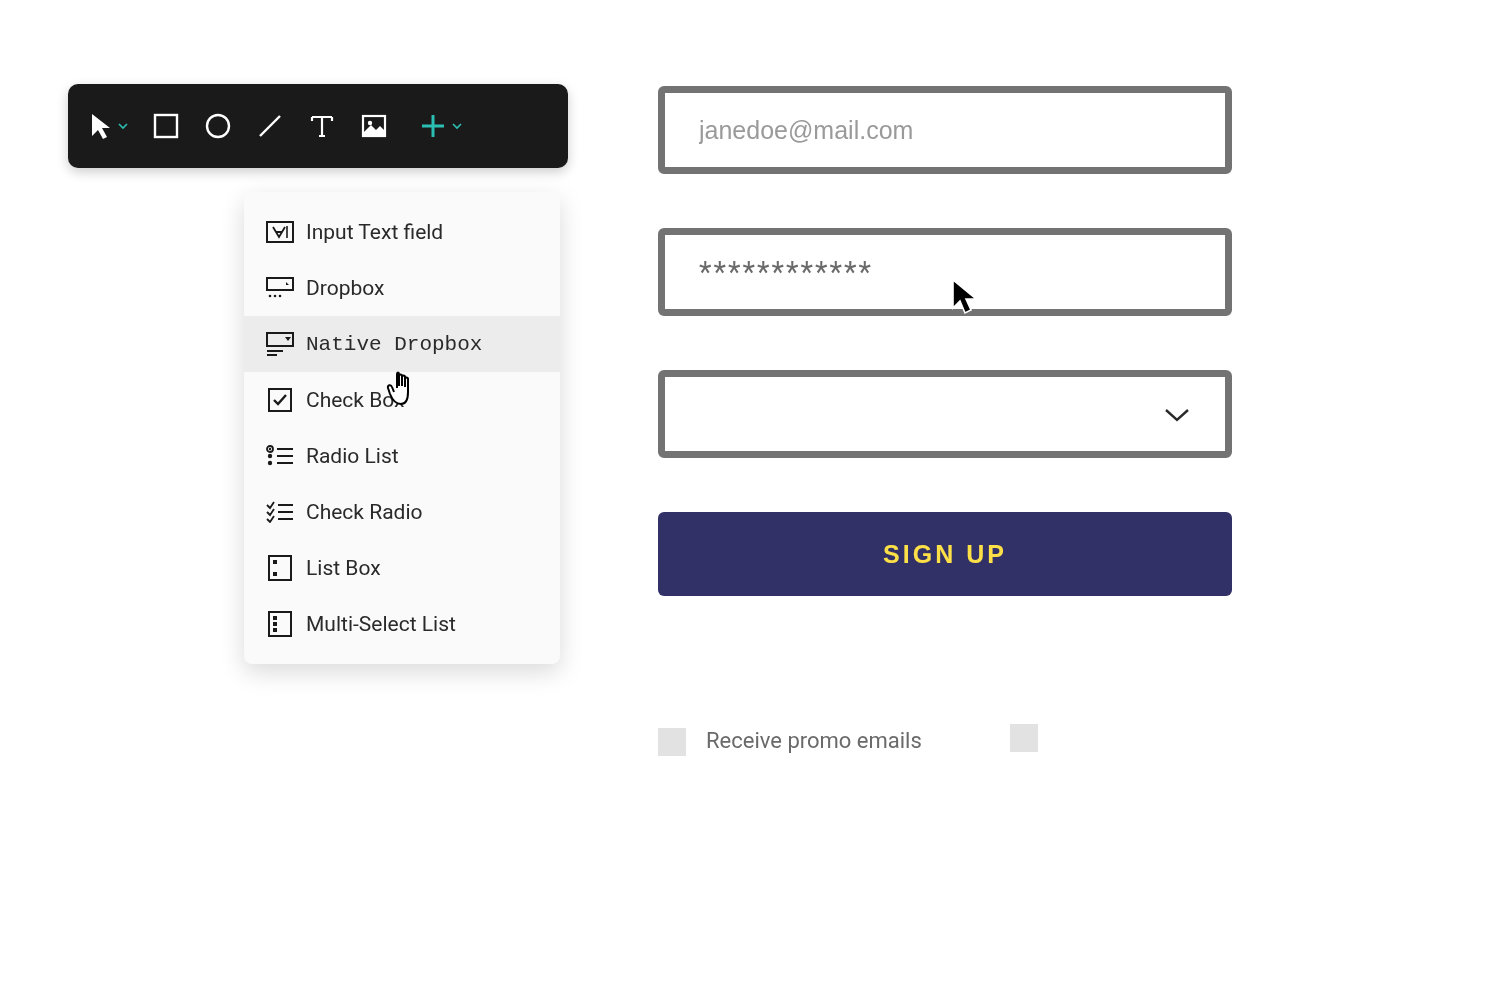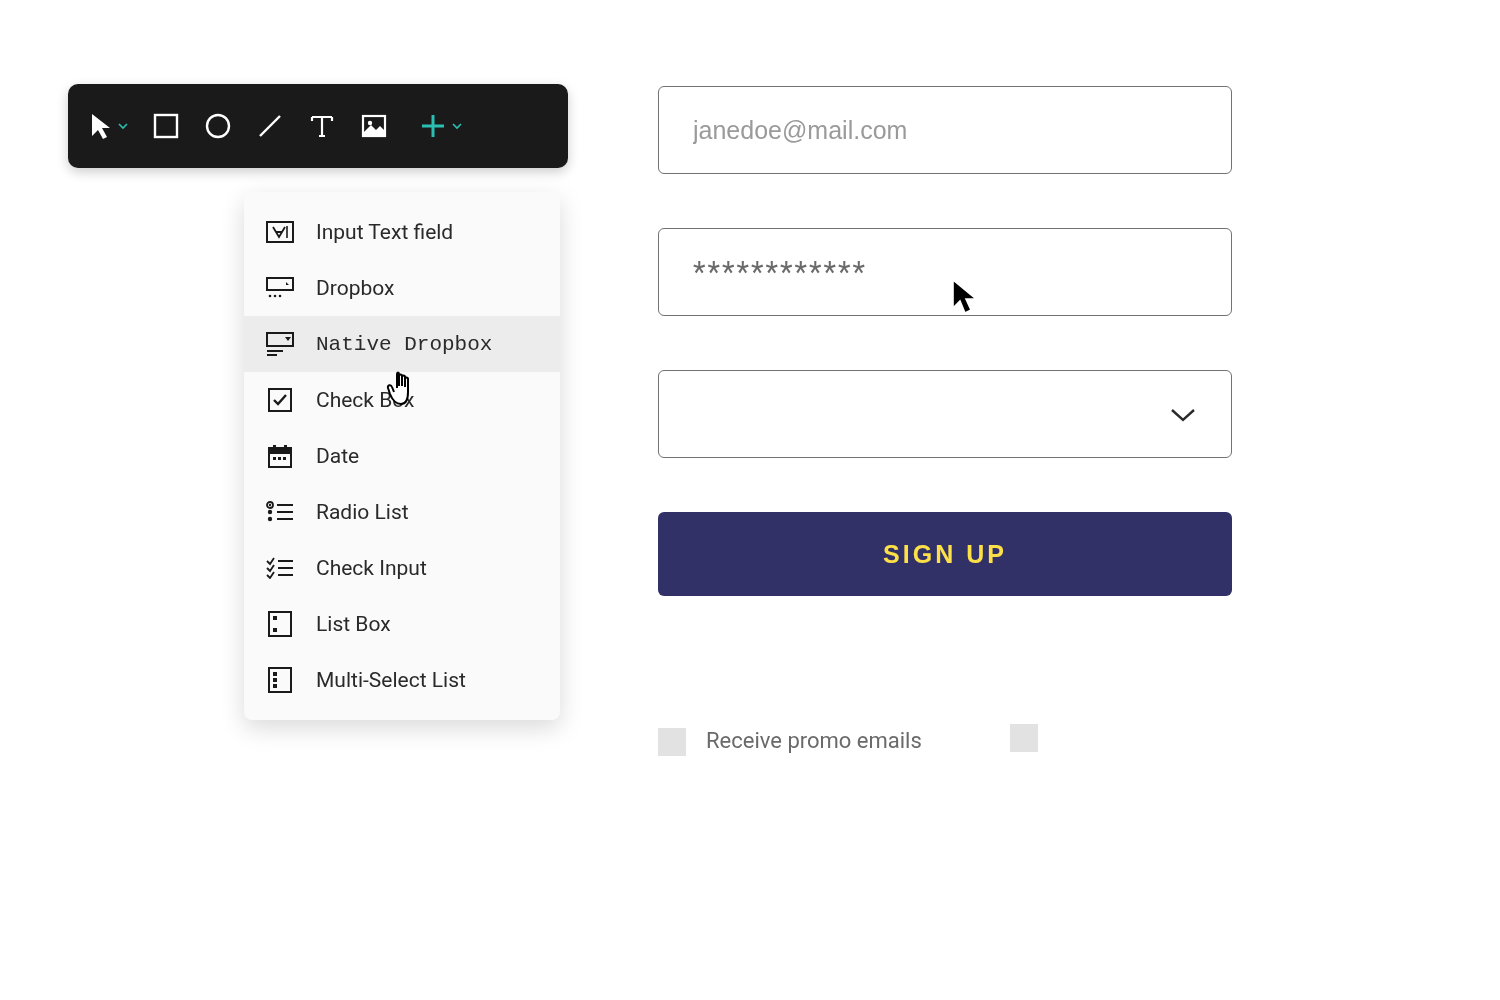--- a/index.html
+++ b/index.html
@@ -49,21 +49,21 @@
     width: 316px;
     background: #fafafa;
     border-radius: 8px;
     box-shadow: 0 8px 24px rgba(0,0,0,0.15);
     padding: 12px 0;
   }
   .dropdown-item {
     display: flex;
     align-items: center;
     padding: 14px 22px;
-    gap: 22px;
+    gap: 12px;
     cursor: pointer;
     color: #2a2a2a;
     font-size: 21px;
   }
   .dropdown-item.hovered {
     background: #ececec;
     font-family: Liberation Mono, monospace;
   }
   .dropdown-icon {
     width: 28px;
@@ -78,21 +78,21 @@
   
   .form-area {
     position: absolute;
     left: 658px;
     top: 86px;
     width: 574px;
   }
   .form-input {
     width: 100%;
     height: 88px;
-    border: 1px solid #737373;
+    border: 7px solid #737373;
     border-radius: 6px;
     padding: 0 34px;
     font-size: 25px;
     color: #6a6a6a;
     background: #fff;
     outline: none;
     display: flex;
     align-items: center;
     margin-bottom: 54px;
     position: relative;
@@ -252,34 +252,20 @@
     <span class="dropdown-icon">
       <svg width="24" height="24" viewBox="0 0 24 24">
           <rect x="1" y="1" width="22" height="22" fill="none" stroke="#1a1a1a" stroke-width="2"></rect>
           <path d="M6 12 L10 16 L18 7" stroke="#1a1a1a" stroke-width="2.4" fill="none"></path>
         </svg>
     </span>
     <span>Check Box</span>
   </div>
   <div class="dropdown-item">
     <span class="dropdown-icon">
-      <svg width="26" height="26" viewBox="0 0 26 26">
-          <rect x="2" y="5" width="22" height="19" fill="none" stroke="#1a1a1a" stroke-width="2"></rect>
-          <rect x="2" y="5" width="22" height="6" fill="#1a1a1a"></rect>
-          <rect x="6" y="2" width="3" height="5" fill="#1a1a1a"></rect>
-          <rect x="17" y="2" width="3" height="5" fill="#1a1a1a"></rect>
-          <rect x="6" y="14" width="3" height="3" fill="#1a1a1a"></rect>
-          <rect x="11" y="14" width="3" height="3" fill="#1a1a1a"></rect>
-          <rect x="16" y="14" width="3" height="3" fill="#1a1a1a"></rect>
-        </svg>
-    </span>
-    <span>Date</span>
-  </div>
-  <div class="dropdown-item">
-    <span class="dropdown-icon">
       <svg width="28" height="22" viewBox="0 0 28 22">
           <circle cx="4" cy="4" r="3" fill="none" stroke="#1a1a1a" stroke-width="1.8"></circle>
           <circle cx="4" cy="4" r="1.2" fill="#1a1a1a"></circle>
           <line x1="11" y1="4" x2="27" y2="4" stroke="#1a1a1a" stroke-width="2"></line>
           <circle cx="4" cy="11" r="2.2" fill="#1a1a1a"></circle>
           <line x1="11" y1="11" x2="27" y2="11" stroke="#1a1a1a" stroke-width="2"></line>
           <circle cx="4" cy="18" r="2.2" fill="#1a1a1a"></circle>
           <line x1="11" y1="18" x2="27" y2="18" stroke="#1a1a1a" stroke-width="2"></line>
         </svg>
     </span>
@@ -289,21 +275,21 @@
     <span class="dropdown-icon">
       <svg width="28" height="22" viewBox="0 0 28 22">
           <path d="M1 4 L4 7 L8 1" stroke="#1a1a1a" stroke-width="1.8" fill="none"></path>
           <line x1="12" y1="4" x2="27" y2="4" stroke="#1a1a1a" stroke-width="2"></line>
           <path d="M1 11 L4 14 L8 8" stroke="#1a1a1a" stroke-width="1.8" fill="none"></path>
           <line x1="12" y1="11" x2="27" y2="11" stroke="#1a1a1a" stroke-width="2"></line>
           <path d="M1 18 L4 21 L8 15" stroke="#1a1a1a" stroke-width="1.8" fill="none"></path>
           <line x1="12" y1="18" x2="27" y2="18" stroke="#1a1a1a" stroke-width="2"></line>
         </svg>
     </span>
-    <span>Check Input</span>
+    <span>Check Radio</span>
   </div>
   <div class="dropdown-item">
     <span class="dropdown-icon">
       <svg width="24" height="26" viewBox="0 0 24 26">
           <rect x="1" y="1" width="22" height="24" fill="none" stroke="#1a1a1a" stroke-width="2"></rect>
           <rect x="5" y="5" width="4" height="4" fill="#1a1a1a"></rect>
           <rect x="5" y="17" width="4" height="4" fill="#1a1a1a"></rect>
         </svg>
     </span>
     <span>List Box</span>

